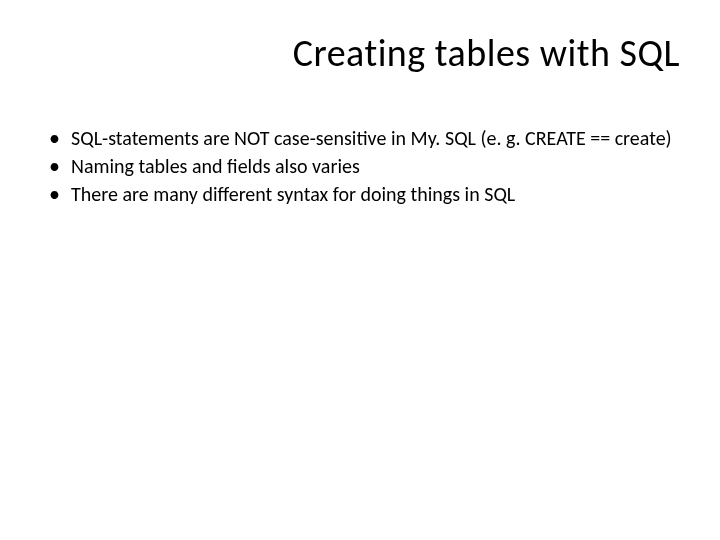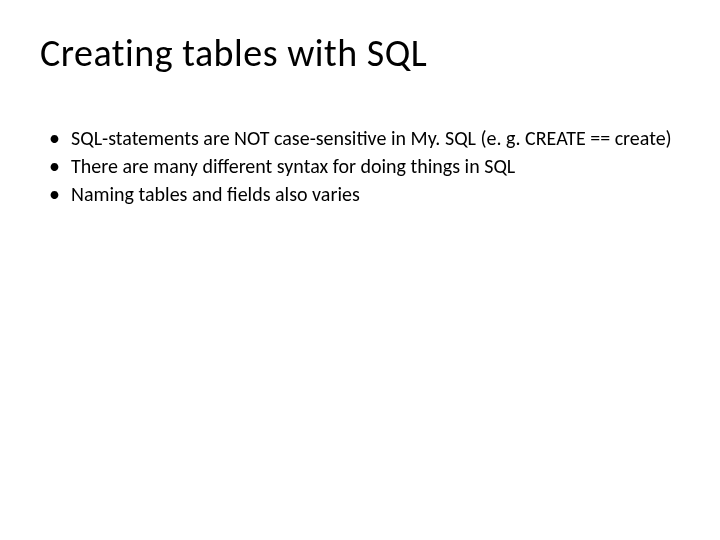--- a/index.html
+++ b/index.html
@@ -16,21 +16,21 @@
       overflow: hidden;
     }
     .slide {
       width: 100%;
       height: 100%;
       padding: 20px 40px;
     }
     .title {
       font-size: 38px;
       font-weight: 400;
-      text-align: left;
+      text-align: right;
       margin-top: 10px;
       margin-bottom: 50px;
       letter-spacing: 0.5px;
     }
     .bullets {
       list-style: none;
       padding-left: 5px;
     }
     .bullets li {
       font-size: 20px;
@@ -47,16 +47,16 @@
       font-size: 22px;
     }
   </style>
 </head>
 <body>
 
 <div class="slide">
   <h1 class="title">Creating tables with SQL</h1>
   <ul class="bullets">
     <li>SQL-statements are NOT case-sensitive in My. SQL (e. g. CREATE == create)</li>
+    <li>Naming tables and fields also varies</li>
     <li>There are many different syntax for doing things in SQL</li>
-    <li>Naming tables and fields also varies</li>
   </ul>
 </div>
 
 </body></html>

